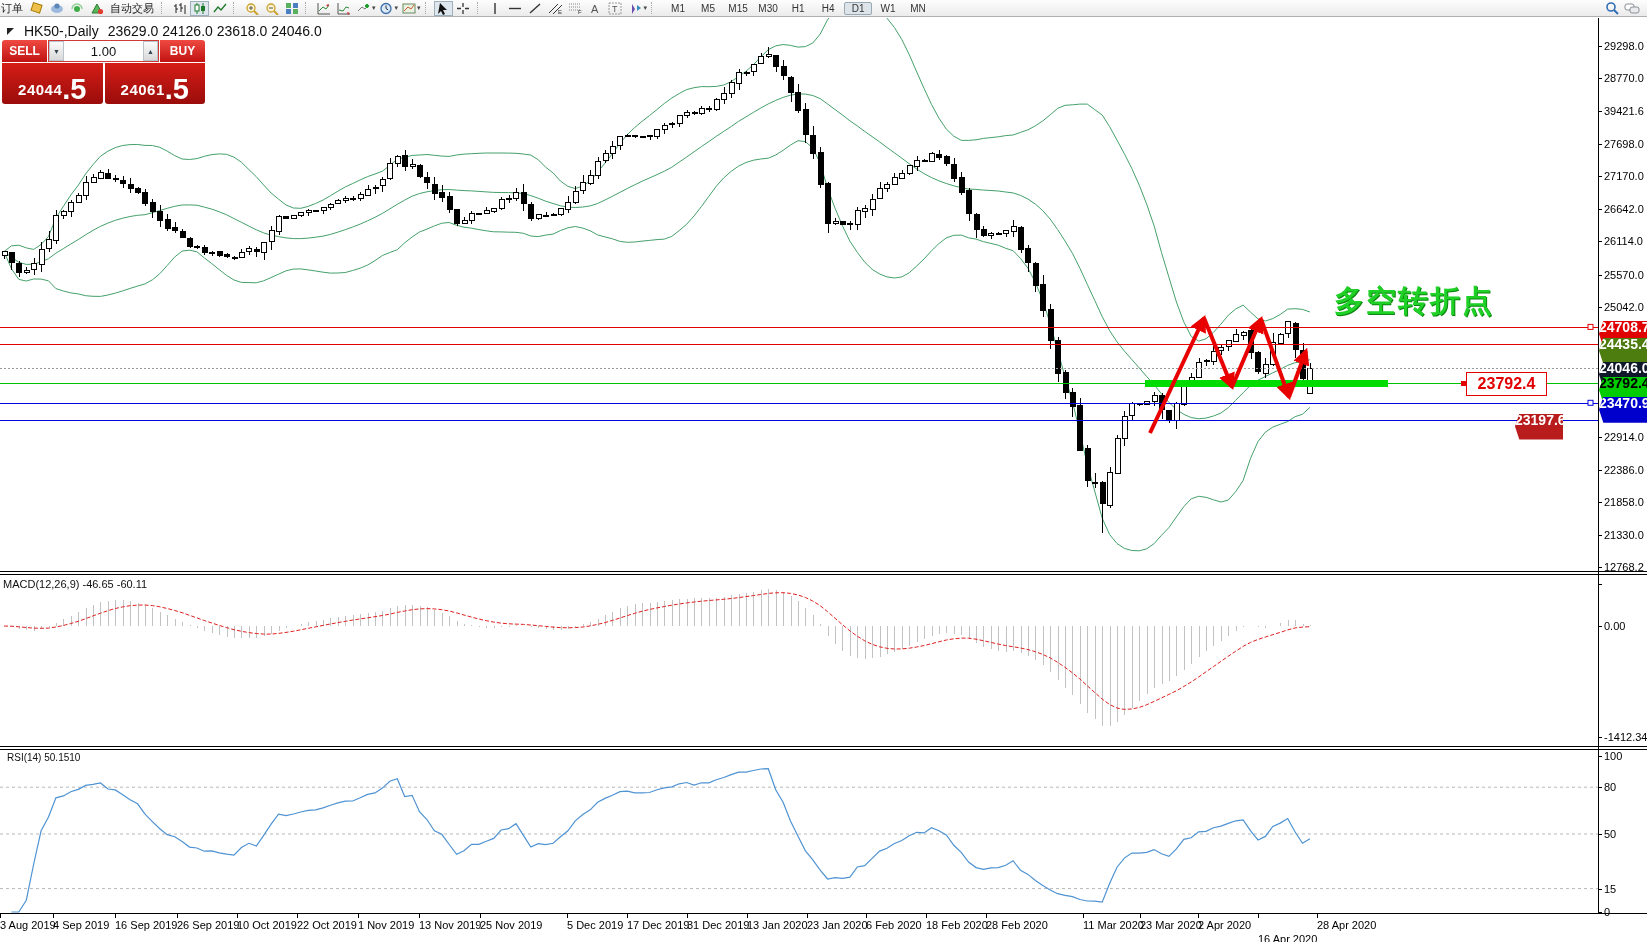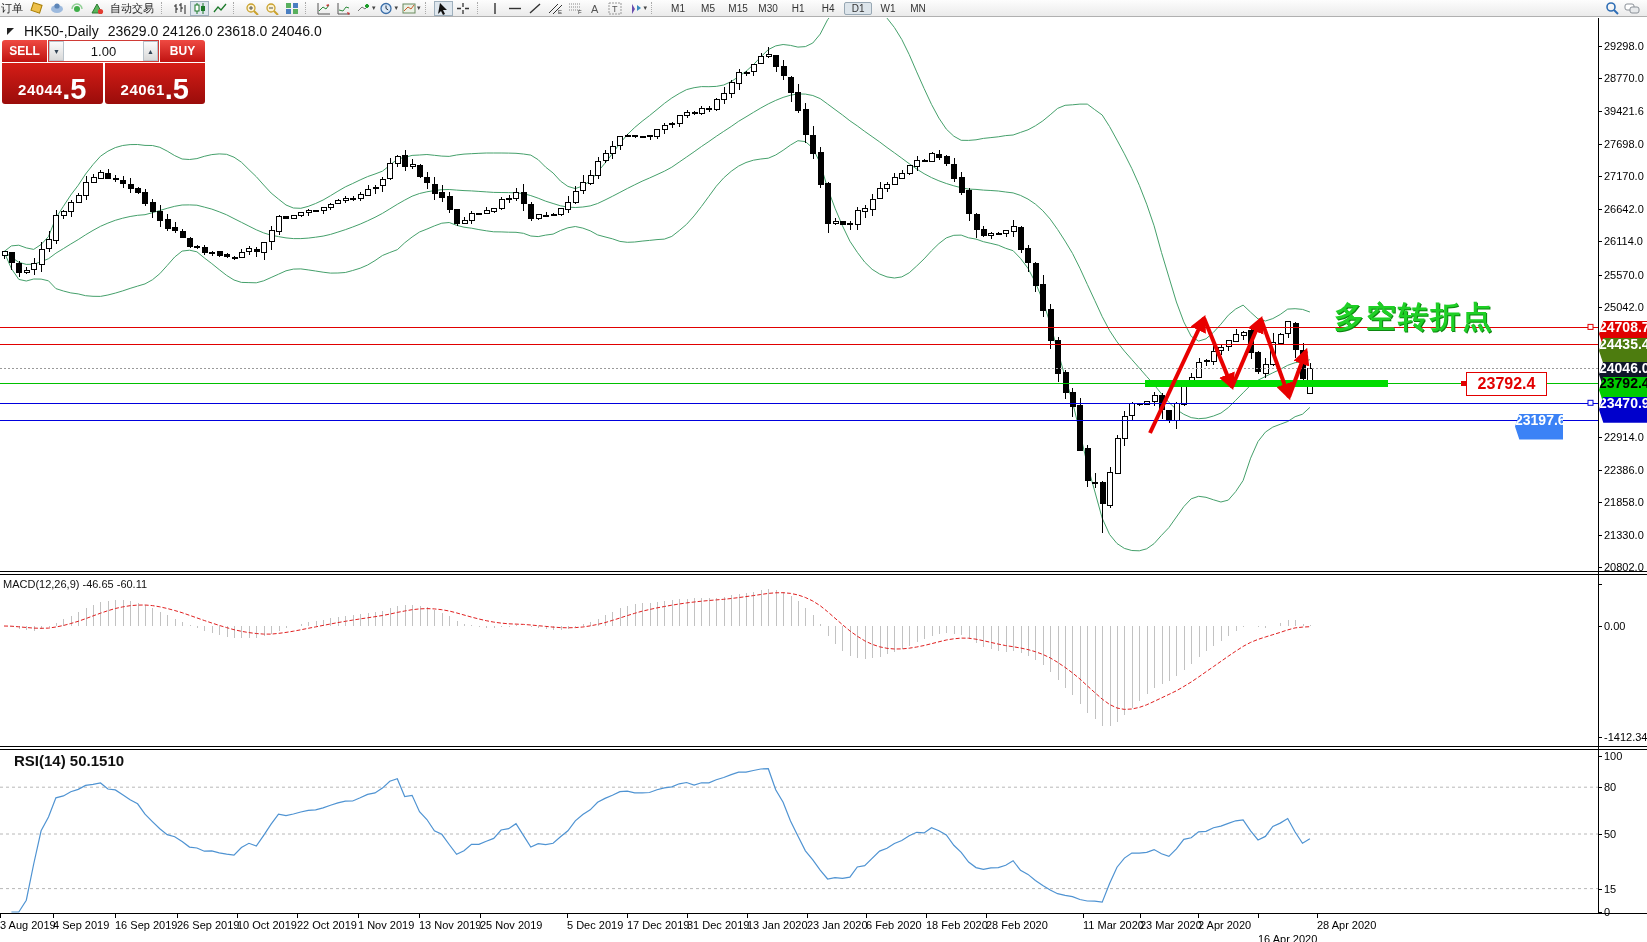--- a/index.html
+++ b/index.html
@@ -32,26 +32,26 @@
       display:flex;align-items:center;justify-content:center;box-sizing:border-box;}
   .vol-value{flex:1;text-align:center;font-size:13px;color:#111;display:flex;align-items:center;justify-content:center;}
   .tp-row2{display:flex;height:41px;gap:2px;margin-top:1px;}
   .price-tile{flex:1;background:linear-gradient(#d51d17,#9a0c0a);color:#fff;display:flex;align-items:flex-end;
       justify-content:center;padding-bottom:3px;border-radius:0 0 3px 3px;}
   .pt-main{font-size:15px;font-weight:bold;line-height:1;margin-bottom:4px;letter-spacing:0.5px;}
   .pt-frac{font-size:29px;font-weight:bold;line-height:0.8;}
   
   #chart-svg{position:absolute;left:0;top:0;}
   .cjk-note{position:absolute;left:1334px;top:281px;font-size:30px;font-weight:bold;color:#1fd026;
-      letter-spacing:2px;text-shadow:1px 1px 0 #0c860f;white-space:nowrap;margin-top:16px;}
+      letter-spacing:2px;text-shadow:1px 1px 0 #0c860f;white-space:nowrap;}
   .price-box{position:absolute;left:1466px;top:372px;width:79px;height:22px;border:1px solid #e20000;
       background:#fff;color:#e20000;font-size:16px;font-weight:bold;text-align:center;line-height:22px;}
   .box-handle{position:absolute;left:1461px;top:381px;width:5px;height:5px;background:#e20000;}
   .macd-label{position:absolute;left:3px;top:578px;font-size:11px;color:#101010;}
-  .rsi-label{position:absolute;left:14px;top:752px;font-size:15px;color:#101010;font-weight:bold;}
+  .rsi-label{position:absolute;left:7px;top:752px;font-size:10px;color:#101010;}
   
   #axis-layer div{position:absolute;white-space:nowrap;}
   .tick-label{font-size:11px;color:#000;}
   .badge{left:1599px;width:48px;height:26px;font-size:14px;font-weight:bold;text-align:right;line-height:13px;
       clip-path:polygon(0 50%,9% 0,100% 0,100% 100%,9% 100%);}
   .date-label{top:919px;font-size:11px;color:#000;}
 </style>
 </head>
 <body>
 
@@ -917,35 +917,35 @@
       <div class="tick-label" style="left: 1604px; top: 138.117px;">27698.0</div>
       <div class="tick-label" style="left: 1604px; top: 170.495px;">27170.0</div>
       <div class="tick-label" style="left: 1604px; top: 202.874px;">26642.0</div>
       <div class="tick-label" style="left: 1604px; top: 235.252px;">26114.0</div>
       <div class="tick-label" style="left: 1604px; top: 268.612px;">25570.0</div>
       <div class="tick-label" style="left: 1604px; top: 300.991px;">25042.0</div>
       <div class="tick-label" style="left: 1604px; top: 431.486px;">22914.0</div>
       <div class="tick-label" style="left: 1604px; top: 463.864px;">22386.0</div>
       <div class="tick-label" style="left: 1604px; top: 496.243px;">21858.0</div>
       <div class="tick-label" style="left: 1604px; top: 528.621px;">21330.0</div>
-      <div class="tick-label" style="left: 1604px; top: 561px;">20802.0</div>
+      <div class="tick-label" style="left: 1604px; top: 561px;">12768.2</div>
       <div class="tick-label" style="left: 1676px; top: 577.86px; text-align: right;">536.18</div>
       <div class="tick-label" style="left: 1604px; top: 620px;">0.00</div>
       <div class="tick-label" style="left: 1604px; top: 731px;">-1412.34</div>
       <div class="tick-label" style="left: 1604px; top: 750px;">100</div>
       <div class="tick-label" style="left: 1604px; top: 781.2px;">80</div>
       <div class="tick-label" style="left: 1604px; top: 828px;">50</div>
       <div class="tick-label" style="left: 1604px; top: 882.6px;">15</div>
       <div class="tick-label" style="left: 1604px; top: 906px;">0</div>
       <div class="badge" style="left: 1599px; top: 320.93px; background: rgb(224, 0, 0); color: rgb(255, 255, 255);">24708.7</div>
       <div class="badge" style="left: 1599px; top: 337.689px; background: #4d7c0f; color: rgb(255, 255, 255);">24435.4</div>
       <div class="badge" style="left: 1599px; top: 361.568px; background: #0f172a; color: rgb(255, 255, 255);">24046.0</div>
       <div class="badge" style="left: 1599px; top: 377.12px; background: rgb(0, 204, 0); color: rgb(0, 0, 0);">23792.4</div>
       <div class="badge" style="left: 1599px; top: 396.835px; background: rgb(0, 0, 204); color: rgb(255, 255, 255);">23470.9</div>
-      <div class="badge" style="left: 1515px; top: 413.595px; background: #3b82f6; color: rgb(255, 255, 255);">23197.6</div>
+      <div class="badge" style="left: 1515px; top: 413.595px; background: #b91c1c; color: rgb(255, 255, 255);">23197.6</div>
       <div class="date-label" style="left: 0px; top: 919px;">3 Aug 2019</div>
       <div class="date-label" style="left: 53px; top: 919px;">4 Sep 2019</div>
       <div class="date-label" style="left: 115px; top: 919px;">16 Sep 2019</div>
       <div class="date-label" style="left: 177px; top: 919px;">26 Sep 2019</div>
       <div class="date-label" style="left: 237px; top: 919px;">10 Oct 2019</div>
       <div class="date-label" style="left: 297px; top: 919px;">22 Oct 2019</div>
       <div class="date-label" style="left: 358px; top: 919px;">1 Nov 2019</div>
       <div class="date-label" style="left: 419px; top: 919px;">13 Nov 2019</div>
       <div class="date-label" style="left: 480px; top: 919px;">25 Nov 2019</div>
       <div class="date-label" style="left: 567px; top: 919px;">5 Dec 2019</div>

